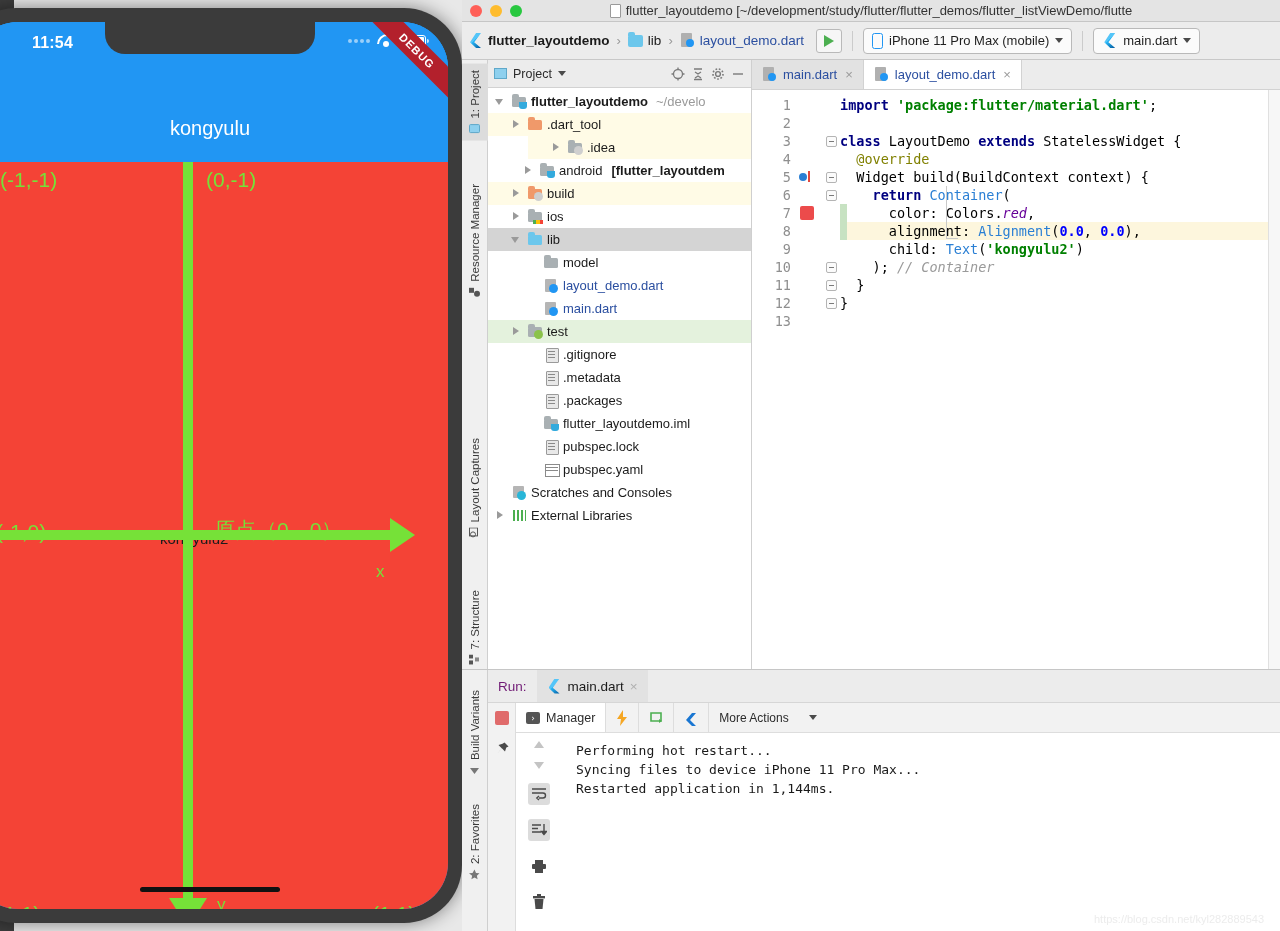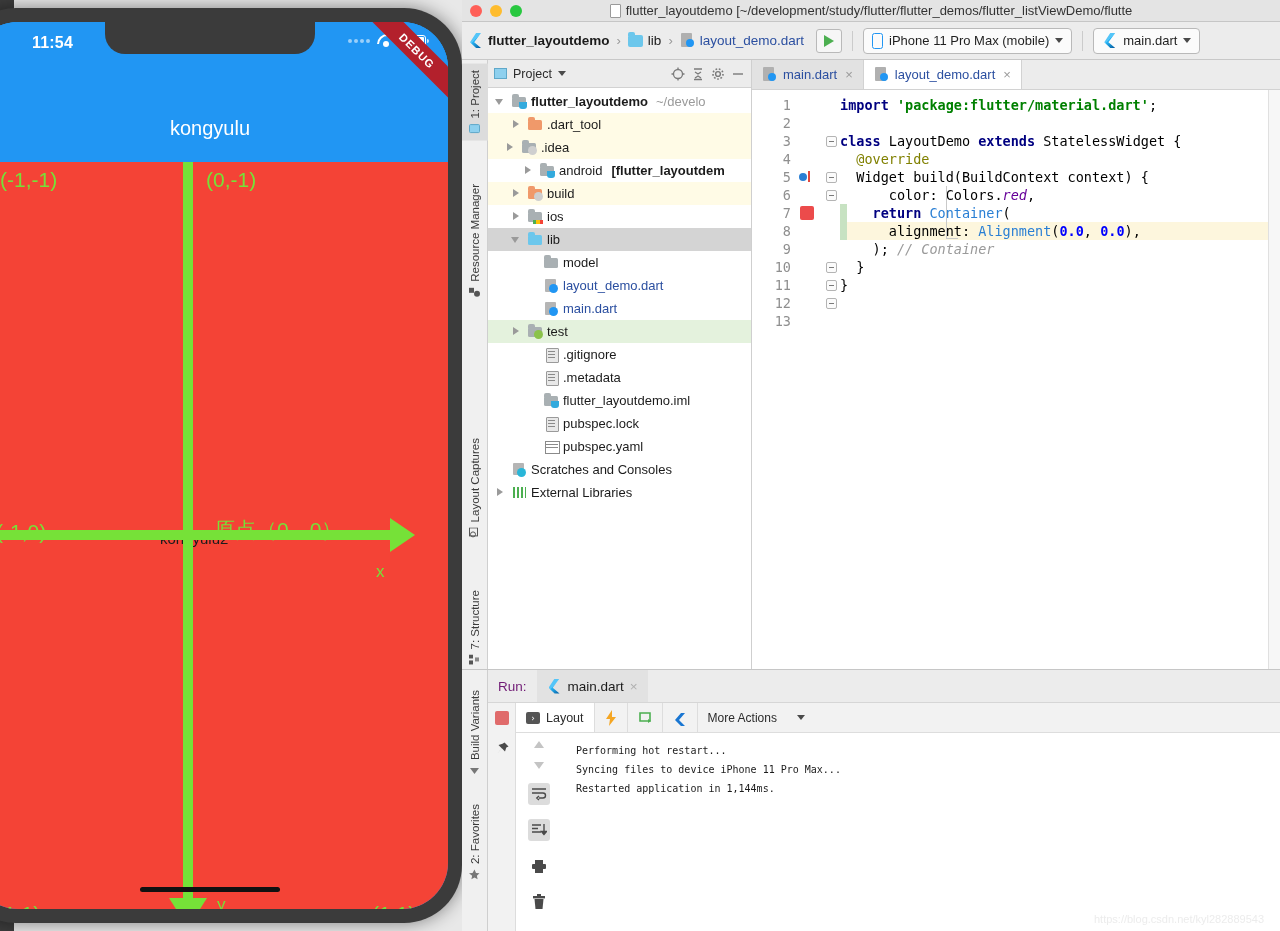--- a/index.html
+++ b/index.html
@@ -278,21 +278,21 @@
   .ctab-ic { width:14px; height:12px; background:#555; border-radius:2px; color:#fff; font-size:9px; display:flex; align-items:center; justify-content:center; font-family:"DejaVu Sans Mono", monospace; }
   .cicon-btn { display:flex; align-items:center; justify-content:center; padding:0 9px; border-right:1px solid #ddd; }
   .more-actions { display:flex; align-items:center; gap:20px; padding:0 10px; font-size:12px; color:#2b2b2b; }
   .console-body { flex:1; display:flex; }
   .console-gut { width:46px; background:#fff; display:flex; flex-direction:column; align-items:center; padding-top:8px; gap:14px; flex:0 0 46px; }
   .arr-up, .arr-dn { width:0;height:0; }
   .arr-up { border-left:5px solid transparent; border-right:5px solid transparent; border-bottom:7px solid #c4c4c4; }
   .arr-dn { border-left:5px solid transparent; border-right:5px solid transparent; border-top:7px solid #c4c4c4; }
   .gbtn { width:22px; height:22px; display:flex; align-items:center; justify-content:center; border-radius:3px; }
   .gbtn.on { background:#dcdcdc; }
-  .console-out { flex:1; padding:8px 0 0 14px; font-family:"DejaVu Sans Mono", monospace; font-size:10px; color:#1a1a1a; line-height:19px; }
+  .console-out { flex:1; padding:8px 0 0 14px; font-family:"DejaVu Sans Mono", monospace; font-size:13px; color:#1a1a1a; line-height:19px; }
   .watermark { position:absolute; right:16px; bottom:6px; font-size:11px; color:#ececec; }
 </style>
 </head>
 <body>
 
 <div id="root">
 
 <div class="desktop-bg">
   <div class="bg-window"></div>
   <div class="bg-stripe" style="top:100px;height:60px;"></div>
@@ -469,21 +469,21 @@
                 <i class="badge-cup"></i>
               </span>
               <span class="t-label t-bold">flutter_layoutdemo</span>
               <span class="t-path">~/develo</span>
             </div>
             <div class="tr alt" style="padding-left: 22px;">
               <span class="tw closed"></span>
               <span class="ti fold-org"></span>
               <span class="t-label">.dart_tool</span>
             </div>
-            <div class="tr alt" style="padding-left: 16px;">
+            <div class="tr alt" style="padding-left: 22px; margin-left: 40px;">
               <span class="tw closed"></span>
               <span class="ti fold-gray">
                 <i class="badge-fan"></i>
               </span>
               <span class="t-label">.idea</span>
             </div>
             <div class="tr" style="padding-left: 34px;">
               <span class="tw closed"></span>
               <span class="ti fold-gray">
                 <i class="badge-cup"></i>
@@ -534,20 +534,25 @@
             </div>
             <div class="tr" style="padding-left: 38px;">
               <span class="tw "></span>
               <span class="ti file"></span>
               <span class="t-label">.gitignore</span>
             </div>
             <div class="tr" style="padding-left: 38px;">
               <span class="tw "></span>
               <span class="ti file"></span>
               <span class="t-label">.metadata</span>
+            </div>
+            <div class="tr" style="padding-left: 38px;">
+              <span class="tw "></span>
+              <span class="ti file"></span>
+              <span class="t-label">.packages</span>
             </div>
             <div class="tr" style="padding-left: 38px;">
               <span class="tw "></span>
               <span class="ti fold-gray">
                 <i class="badge-cup"></i>
               </span>
               <span class="t-label">flutter_layoutdemo.iml</span>
             </div>
             <div class="tr" style="padding-left: 38px;">
               <span class="tw "></span>
@@ -647,23 +652,24 @@
         <div class="code">
           <div class="hl-strip" style="top:114px;"></div>
           <div class="guide"></div>
           <div class="guide2"></div>
 
           <div class="ln"><span class="kw">import</span> <span class="str">'package:flutter/material.dart'</span>;</div>
           <div class="ln"> </div>
           <div class="ln"><span class="kw">class</span> LayoutDemo <span class="kw">extends</span> StatelessWidget {</div>
           <div class="ln">  <span class="ann">@override</span></div>
           <div class="ln">  Widget build(BuildContext context) {</div>
+          <div class="ln">    <span class="kw">return</span> <span class="type">Container</span>(</div>
           <div class="ln">      color: Colors.<span class="field">red</span>,</div>
-          <div class="ln">    <span class="kw">return</span> <span class="type">Container</span>(</div>
           <div class="ln hl">      alignment: <span class="type">Alignment</span>(<span class="num">0.0</span>, <span class="num">0.0</span>),</div>
+          <div class="ln">      child: <span class="type">Text</span>(<span class="str">'kongyulu2'</span>)</div>
           <div class="ln">    ); <span class="cmt">// Container</span></div>
           <div class="ln">  }</div>
           <div class="ln">}</div>
           <div class="ln"> </div>
         </div>
         <div class="insp-strip"></div>
       </div>
     </div>
   </div>
 
@@ -704,21 +710,21 @@
             <svg viewBox="0 0 16 16">
                   <path d="M10.5 1.5l4 4-2.2 1-1.3 4-3.2-3.2L3.5 12.5 7.7 7.2 4.5 4l4-1.3z" fill="#4a4a4a"></path>
                 </svg>
           </span>
         </div>
 
         <div class="console-col">
           <div class="console-tabbar">
             <div class="ctab">
               <span class="ctab-ic">›</span>
-              <span>Layout</span>
+              <span>Manager</span>
             </div>
             <div class="cicon-btn">
               <svg width="14" height="16" viewBox="0 0 14 16">
                     <path d="M8 0L2 9h4l-1 7 7-9H8z" fill="#f5a623"></path>
                   </svg>
             </div>
             <div class="cicon-btn">
               <svg width="16" height="16" viewBox="0 0 16 16">
                     <path d="M3 3h10v8H3z" fill="none" stroke="#4caf50" stroke-width="1.6"></path>
                     <path d="M11 13l3-2-3-2z" fill="#4caf50"></path>

